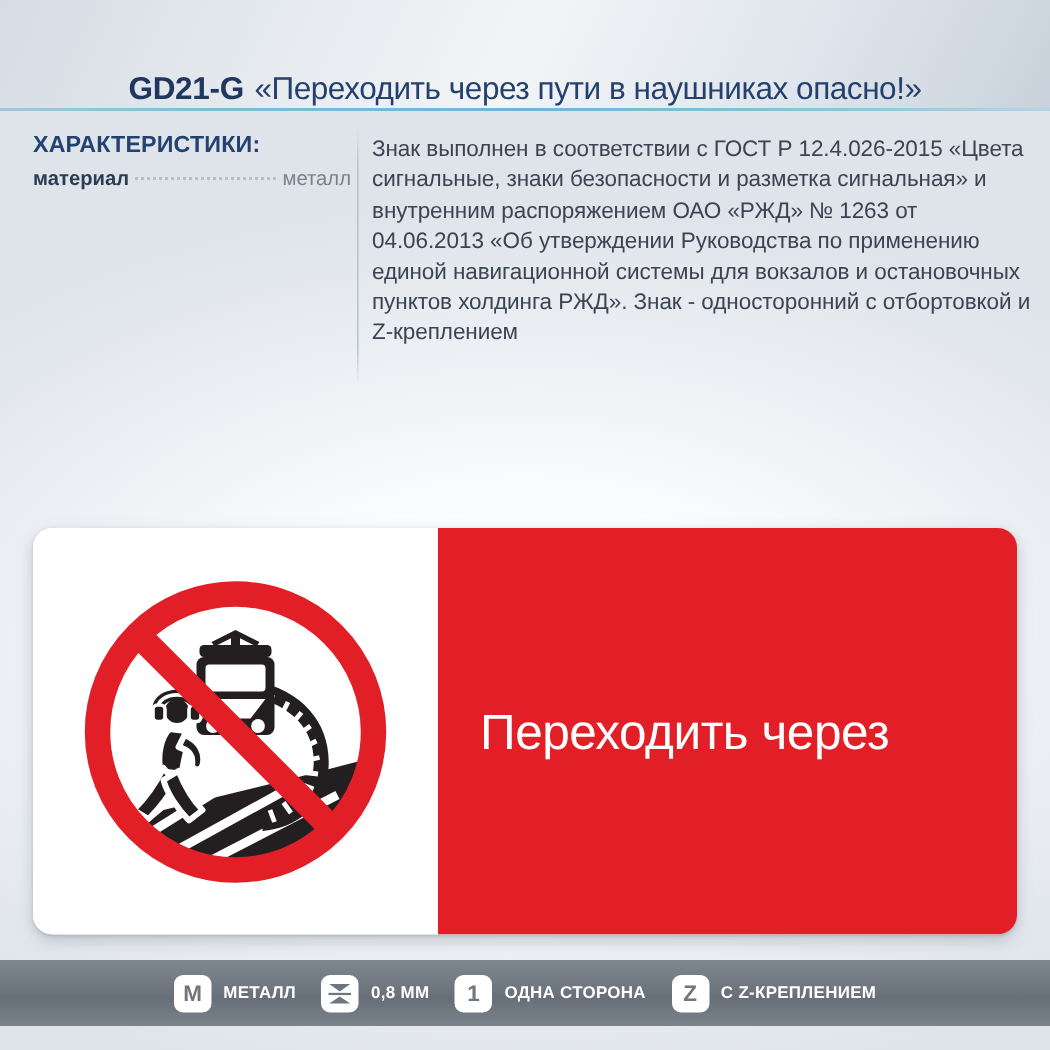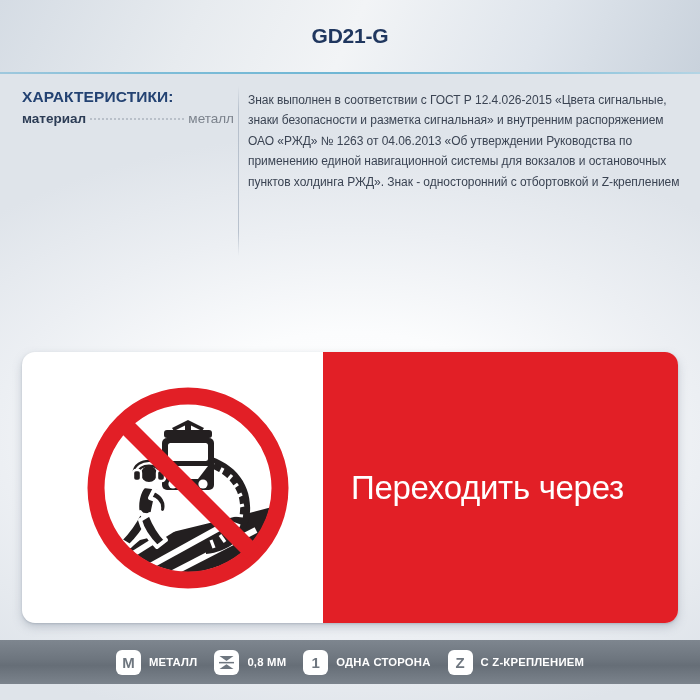--- a/index.html
+++ b/index.html
@@ -16,21 +16,21 @@
       linear-gradient(180deg, #e9edf1 0%, #e3e8ee 100%);
   }
 
   
   #header {
     position: absolute; left: 0; top: 0; width: 700px; height: 72px;
     background: linear-gradient(115deg, #d5dce4 0%, #e7ebef 28%, #f2f4f6 50%, #dfe5ec 76%, #c9d2dc 100%);
   }
   #header-inner {
     width: 100%; height: 100%;
-    display: flex; align-items: center; justify-content: center;
+    display: flex; align-items: flex-end; justify-content: center;
     white-space: nowrap;
   }
   .hdr-code {
     font-size: 21px; font-weight: bold; color: #20375f;
     letter-spacing: -0.2px;
   }
   .hdr-title {
     font-size: 21px; font-weight: normal; color: #24406d;
     margin-left: 7px; letter-spacing: -0.3px;
   }
@@ -63,33 +63,32 @@
     position: absolute; left: 238px; top: 86px;
     width: 1px; height: 170px;
     background: linear-gradient(180deg, rgba(180,190,202,0) 0%, rgba(176,186,199,.85) 14%, rgba(176,186,199,.85) 86%, rgba(180,190,202,0) 100%);
   }
 
   
   #description {
     position: absolute; left: 248px; top: 88px; width: 440px;
   }
   #desc-body {
-    font-size: 12px; line-height: 20.4px; color: #3b4453;
+    font-size: 15px; line-height: 20.4px; color: #3b4453;
     margin-top: 2px; letter-spacing: -0.05px;
   }
 
   
   #sign-card {
     position: absolute; left: 22px; top: 352px;
     width: 656px; height: 271px;
     border-radius: 13px; overflow: hidden;
     display: flex;
     background: #ffffff;
     box-shadow: 0 4px 10px rgba(110,122,140,.34), 0 1px 2px rgba(110,122,140,.3);
-    padding-left: 31px;
   }
   #sign-left {
     width: 270px; height: 100%;
     background: #ffffff;
     display: flex; align-items: center; justify-content: center;
   }
   #sign-right {
     flex: 1 1 auto; height: 100%;
     background: #e21f26;
     display: flex; flex-direction: column; justify-content: center;
@@ -124,20 +123,21 @@
   .foot-label.last { margin-right: 0; }
 </style>
 </head>
 <body>
 
 <div id="page">
 
   <div id="header">
     <div id="header-inner">
       <span class="hdr-code">GD21-G</span>
+      <span class="hdr-title">«Переходить через пути в наушниках опасно!»</span>
     </div>
   </div>
   <div id="header-rule"></div>
 
   <div id="specs">
     <div class="section-title">ХАРАКТЕРИСТИКИ:</div>
 
     <div class="spec-row">
       <span class="spec-label">материал</span>
       <span class="spec-dots"></span>

